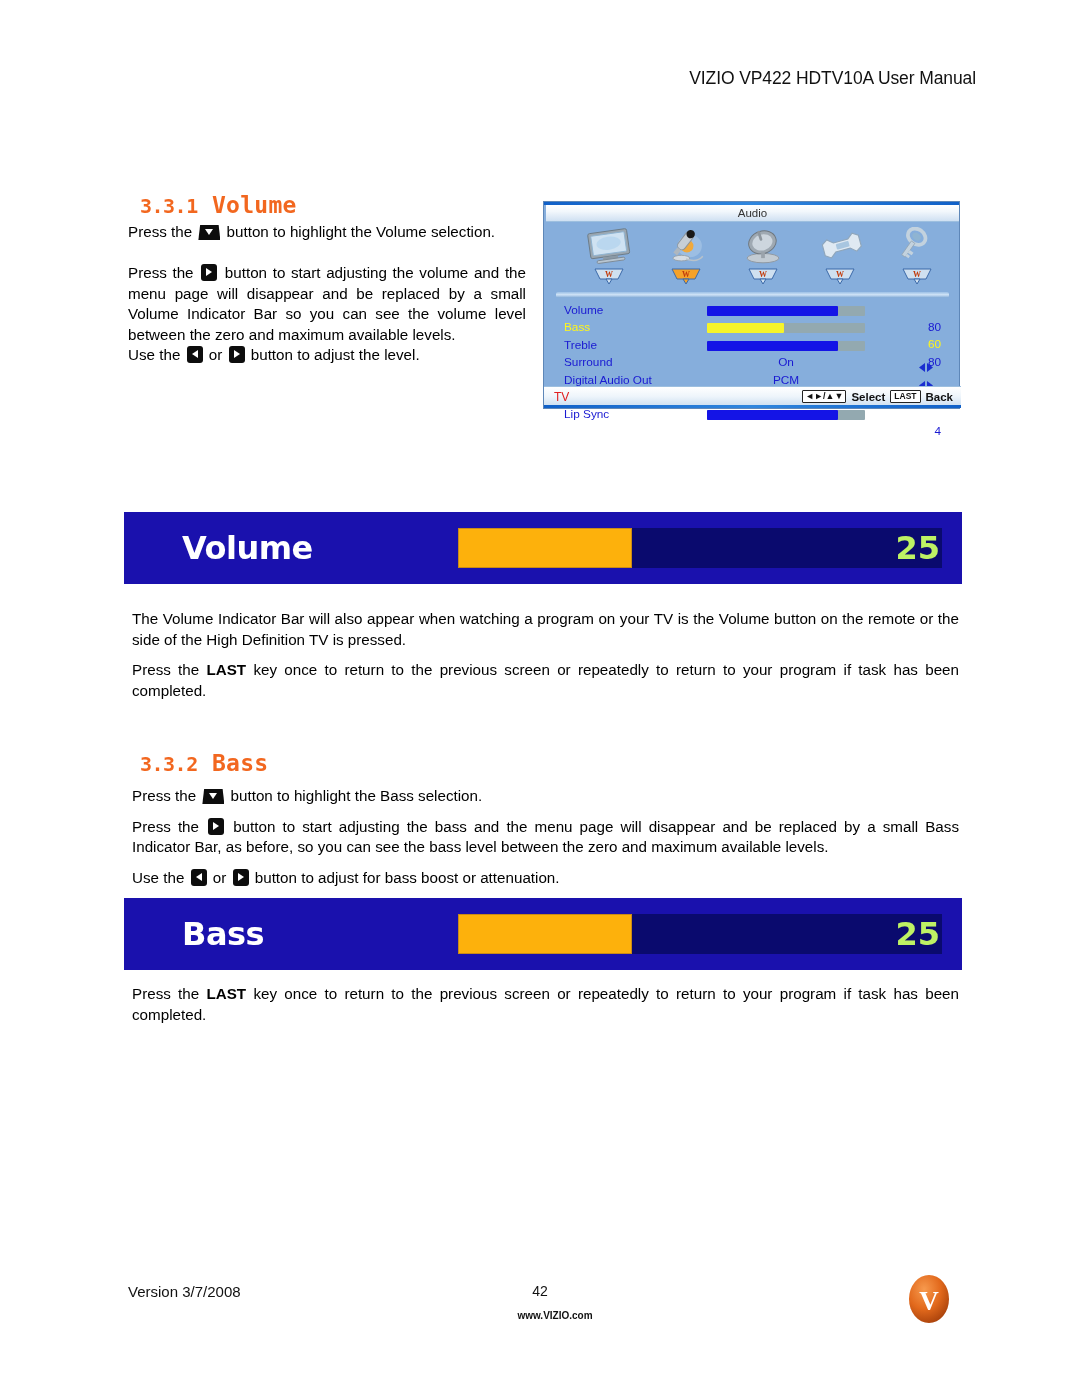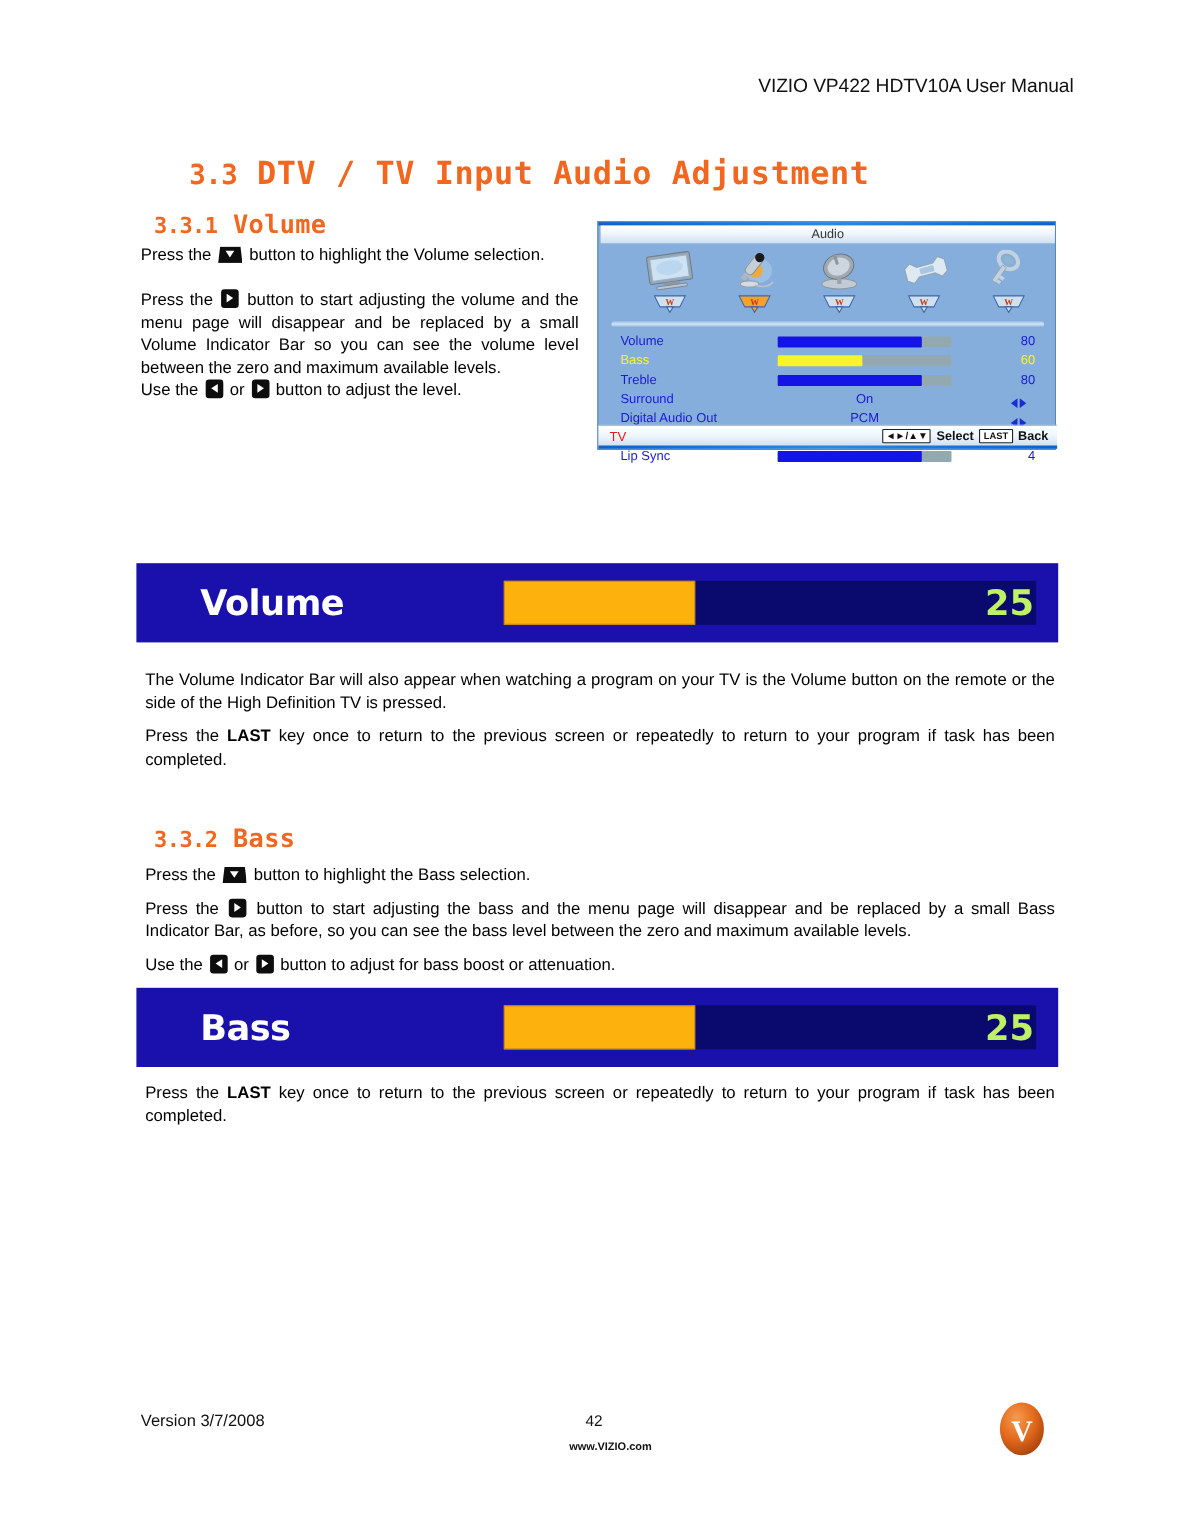--- a/index.html
+++ b/index.html
@@ -162,21 +162,21 @@
     position:absolute; left:0; top:0; height:100%;
     background:#1414E6; border-radius:1px;
   }
   .osd-row.selected .osd-fill { background:#F6F42A; }
   .osd-dot {
     position:absolute; top:1px; width:8px; height:8px;
     border-radius:50%; background:#1A36D8;
     transform:translateX(-4px);
   }
   .osd-value {
-    position:absolute; left:335px; top:1px; width:62px;
+    position:absolute; left:335px; top:18px; width:62px;
     text-align:right; font-size:11.8px; color:#1A1AD2;
   }
   .osd-row.selected .osd-value { color:#FFF61A; }
   .osd-optval {
     position:absolute; left:163px; top:1px; width:158px;
     text-align:center; font-size:11.8px; color:#1A1AD2;
   }
   .osd-lr {
     position:absolute; left:374px; top:4px;
     width:16px; height:9px; color:#1A2ED0;
@@ -259,23 +259,20 @@
     width:46px; height:54px;
   }
 </style>
 </head>
 <body>
 
 <div class="page">
 
   <div class="header">VIZIO VP422 HDTV10A User Manual</div>
 
-  <div class="h2">
-    <span class="num">3.3</span><span>&nbsp;</span><span>DTV / TV Input Audio Adjustment</span>
-  </div>
 
   <div class="h3" id="h3-volume">
     <span class="num">3.3.1</span><span>&nbsp;</span><span>Volume</span>
   </div>
 
   <div class="body-col">
 
     <p><span>Press the </span><span class="btn-inline btn-down"></span><span> button to highlight the Volume selection.</span></p>
 
     <p class="tight"><span>Press the </span><span class="btn-inline btn-right"></span><span> button to start adjusting the volume and the menu page will disappear and be replaced by a small Volume Indicator Bar so you can see the volume level between the zero and maximum available levels.</span></p>

